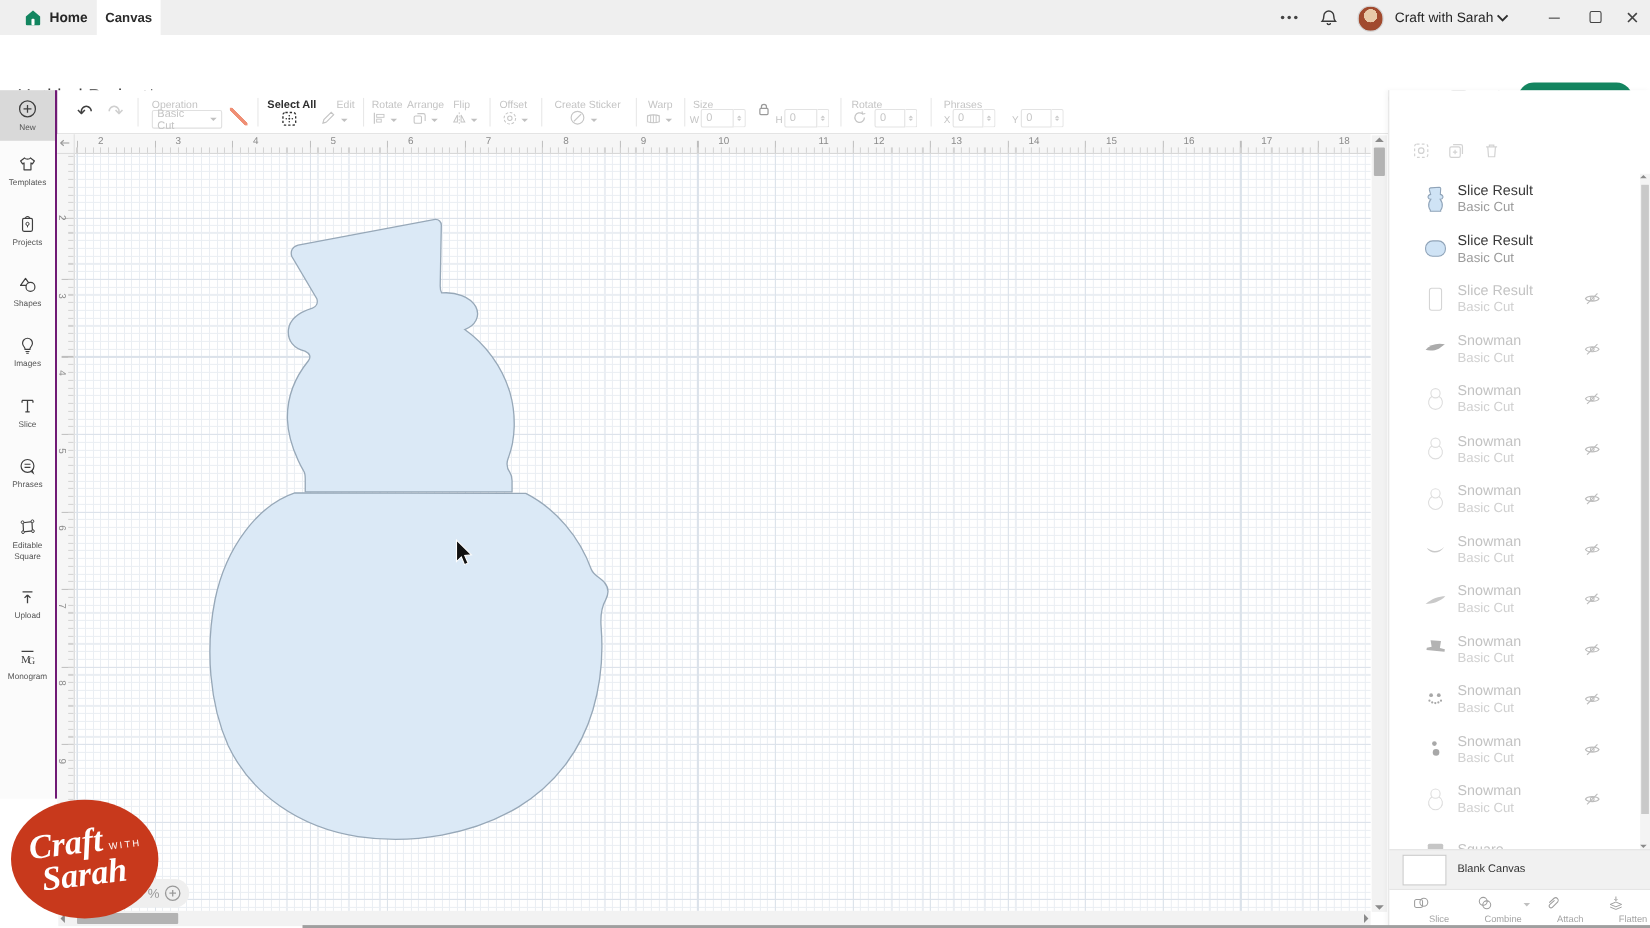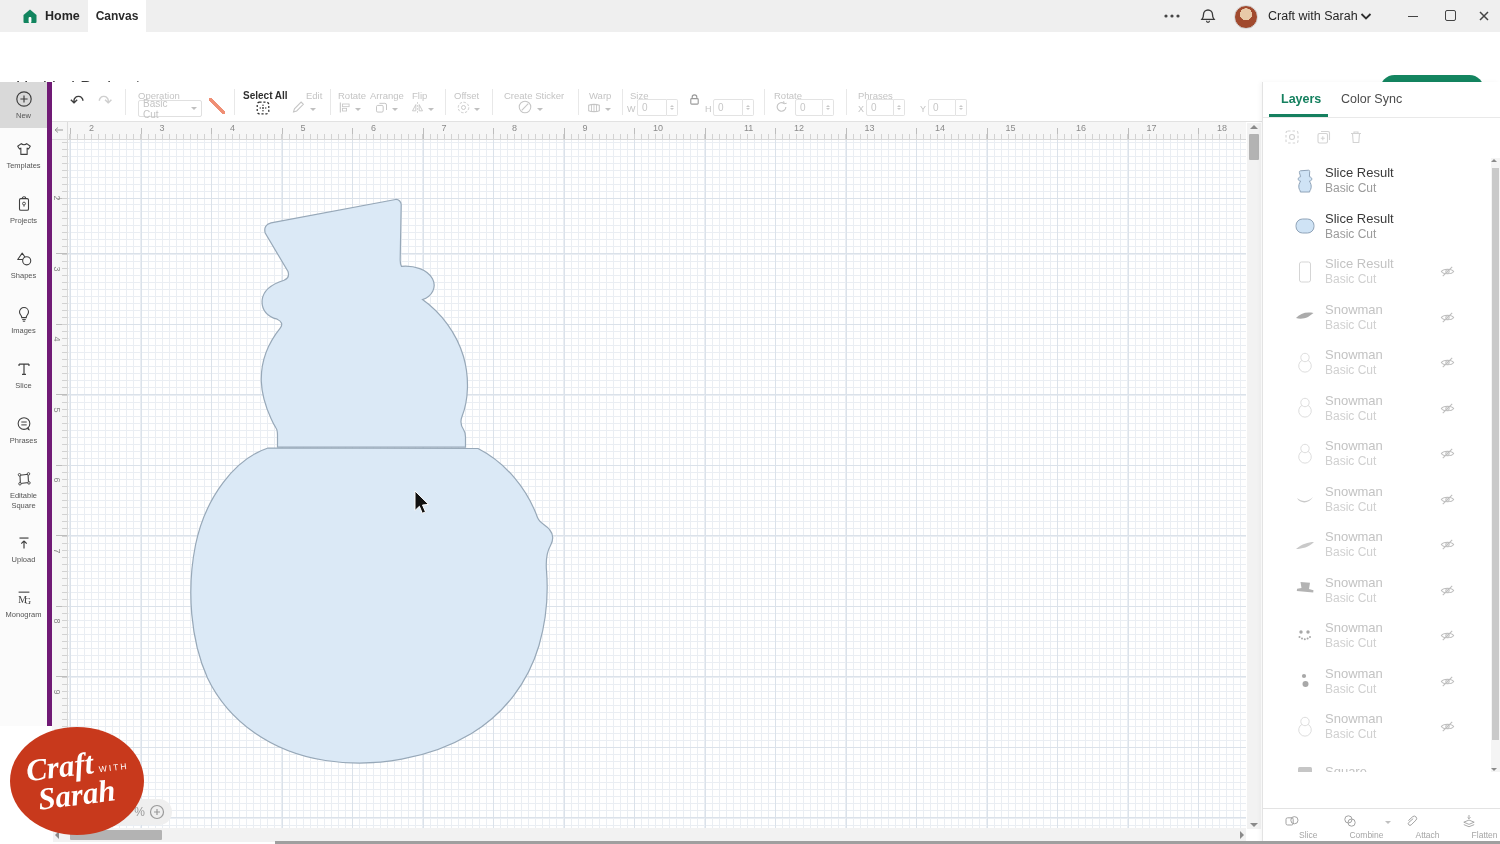--- a/index.html
+++ b/index.html
@@ -54,21 +54,21 @@
   .num-input{height:17px;border:1px solid #e3e3e3;border-radius:2px 0 0 2px;font-size:10px;color:#c7c7c7;
              font-family:inherit;padding:0 4px;box-sizing:border-box;background:#fff;}
   .stepper{width:11px;height:17px;border:1px solid #e3e3e3;border-left:none;border-radius:0 2px 2px 0;
            display:flex;flex-direction:column;align-items:center;justify-content:center;gap:1px;box-sizing:border-box;}
   .stepper i{width:0;height:0;border:2.6px solid transparent;}
   .stepper .up{border-bottom-color:#c9c9c9;border-top-width:0;}
   .stepper .dn{border-top-color:#c9c9c9;border-bottom-width:0;}
   .axis-lab{font-size:9px;color:#c4c4c4;}
 
   
-  .sidebar{left:0;top:82px;width:52px;height:644px;background:#fbfbfb;border-right:5px solid #701a75;box-sizing:border-box;}
+  .sidebar{left:0;top:82px;width:52px;height:644px;background:#fbfbfb;border-right:2px solid #701a75;box-sizing:border-box;}
   .side-item{width:100%;height:55px;display:flex;flex-direction:column;align-items:center;justify-content:center;cursor:pointer;}
   .side-item[data-idx="0"]{height:46px;background:#d9d9d9;}
   .side-item[data-idx="7"]{height:64px;}
   .side-icon{width:18px;height:18px;}
   .side-icon svg{width:18px;height:18px;}
   .side-label{font-size:7.5px;color:#555;margin-top:3px;text-align:center;line-height:1.3;max-width:46px;}
 
   
   .canvas{left:52px;top:122px;width:1210px;height:722px;background:#fff;}
   .ruler-corner{left:0;top:0;width:16px;height:18px;background:#f6f6f6;border-right:1px solid #dcdcdc;border-bottom:1px solid #dcdcdc;box-sizing:border-box;}
@@ -532,25 +532,20 @@
   <div class="l1">
     <span class="craft">Craft</span>
     <span class="with">WITH</span>
   </div>
   <div class="sarah">Sarah</div>
 </div>
 
 <div class="abs bottom-strip"></div>
 
 <div class="abs panel">
-  <div class="panel-tabs">
-    <span class="tab-layers">Layers</span>
-    <i class="tab-underline"></i>
-    <span class="tab-colorsync">Color Sync</span>
-  </div>
   <div class="panel-actions">
     <span class="pa-ic" style="left:21px">
         <svg viewBox="0 0 16 16">
           <rect x="2" y="2" width="12" height="12" rx="2" fill="none" stroke="#d3d3d3" stroke-width="1.1" stroke-dasharray="2.5 2"></rect>
           <circle cx="8" cy="8" r="2.5" fill="none" stroke="#d3d3d3" stroke-width="1.1"></circle>
         </svg>
       </span>
     <span class="pa-ic" style="left:53px">
         <svg viewBox="0 0 16 16">
           <rect x="2" y="4.5" width="9.5" height="9.5" rx="1.5" fill="none" stroke="#d3d3d3" stroke-width="1.1"></rect>
@@ -809,20 +804,24 @@
       <div class="l-sub"></div>
     </span>
 
   </div>
     </div>
   <div class="panel-scroll">
     <i class="arr up"></i>
       <i class="thumb"></i>
       <i class="arr down"></i>
   </div>
+  <div class="blank-row">
+    <span class="blank-swatch"></span>
+    <span class="blank-label">Blank Canvas</span>
+  </div>
   <div class="panel-footer" id="panelFooter">
       <div class="pf-item">
     <span class="pf-ic">
           <svg viewBox="0 0 20 20">
             <rect x="2.5" y="6" width="9" height="9" rx="2" fill="none" stroke="#9e9e9e" stroke-width="1.2"></rect>
             <circle cx="13" cy="9" r="4.5" fill="none" stroke="#9e9e9e" stroke-width="1.2"></circle>
           </svg>
         </span>
     <span class="pf-label">Slice</span>
 

